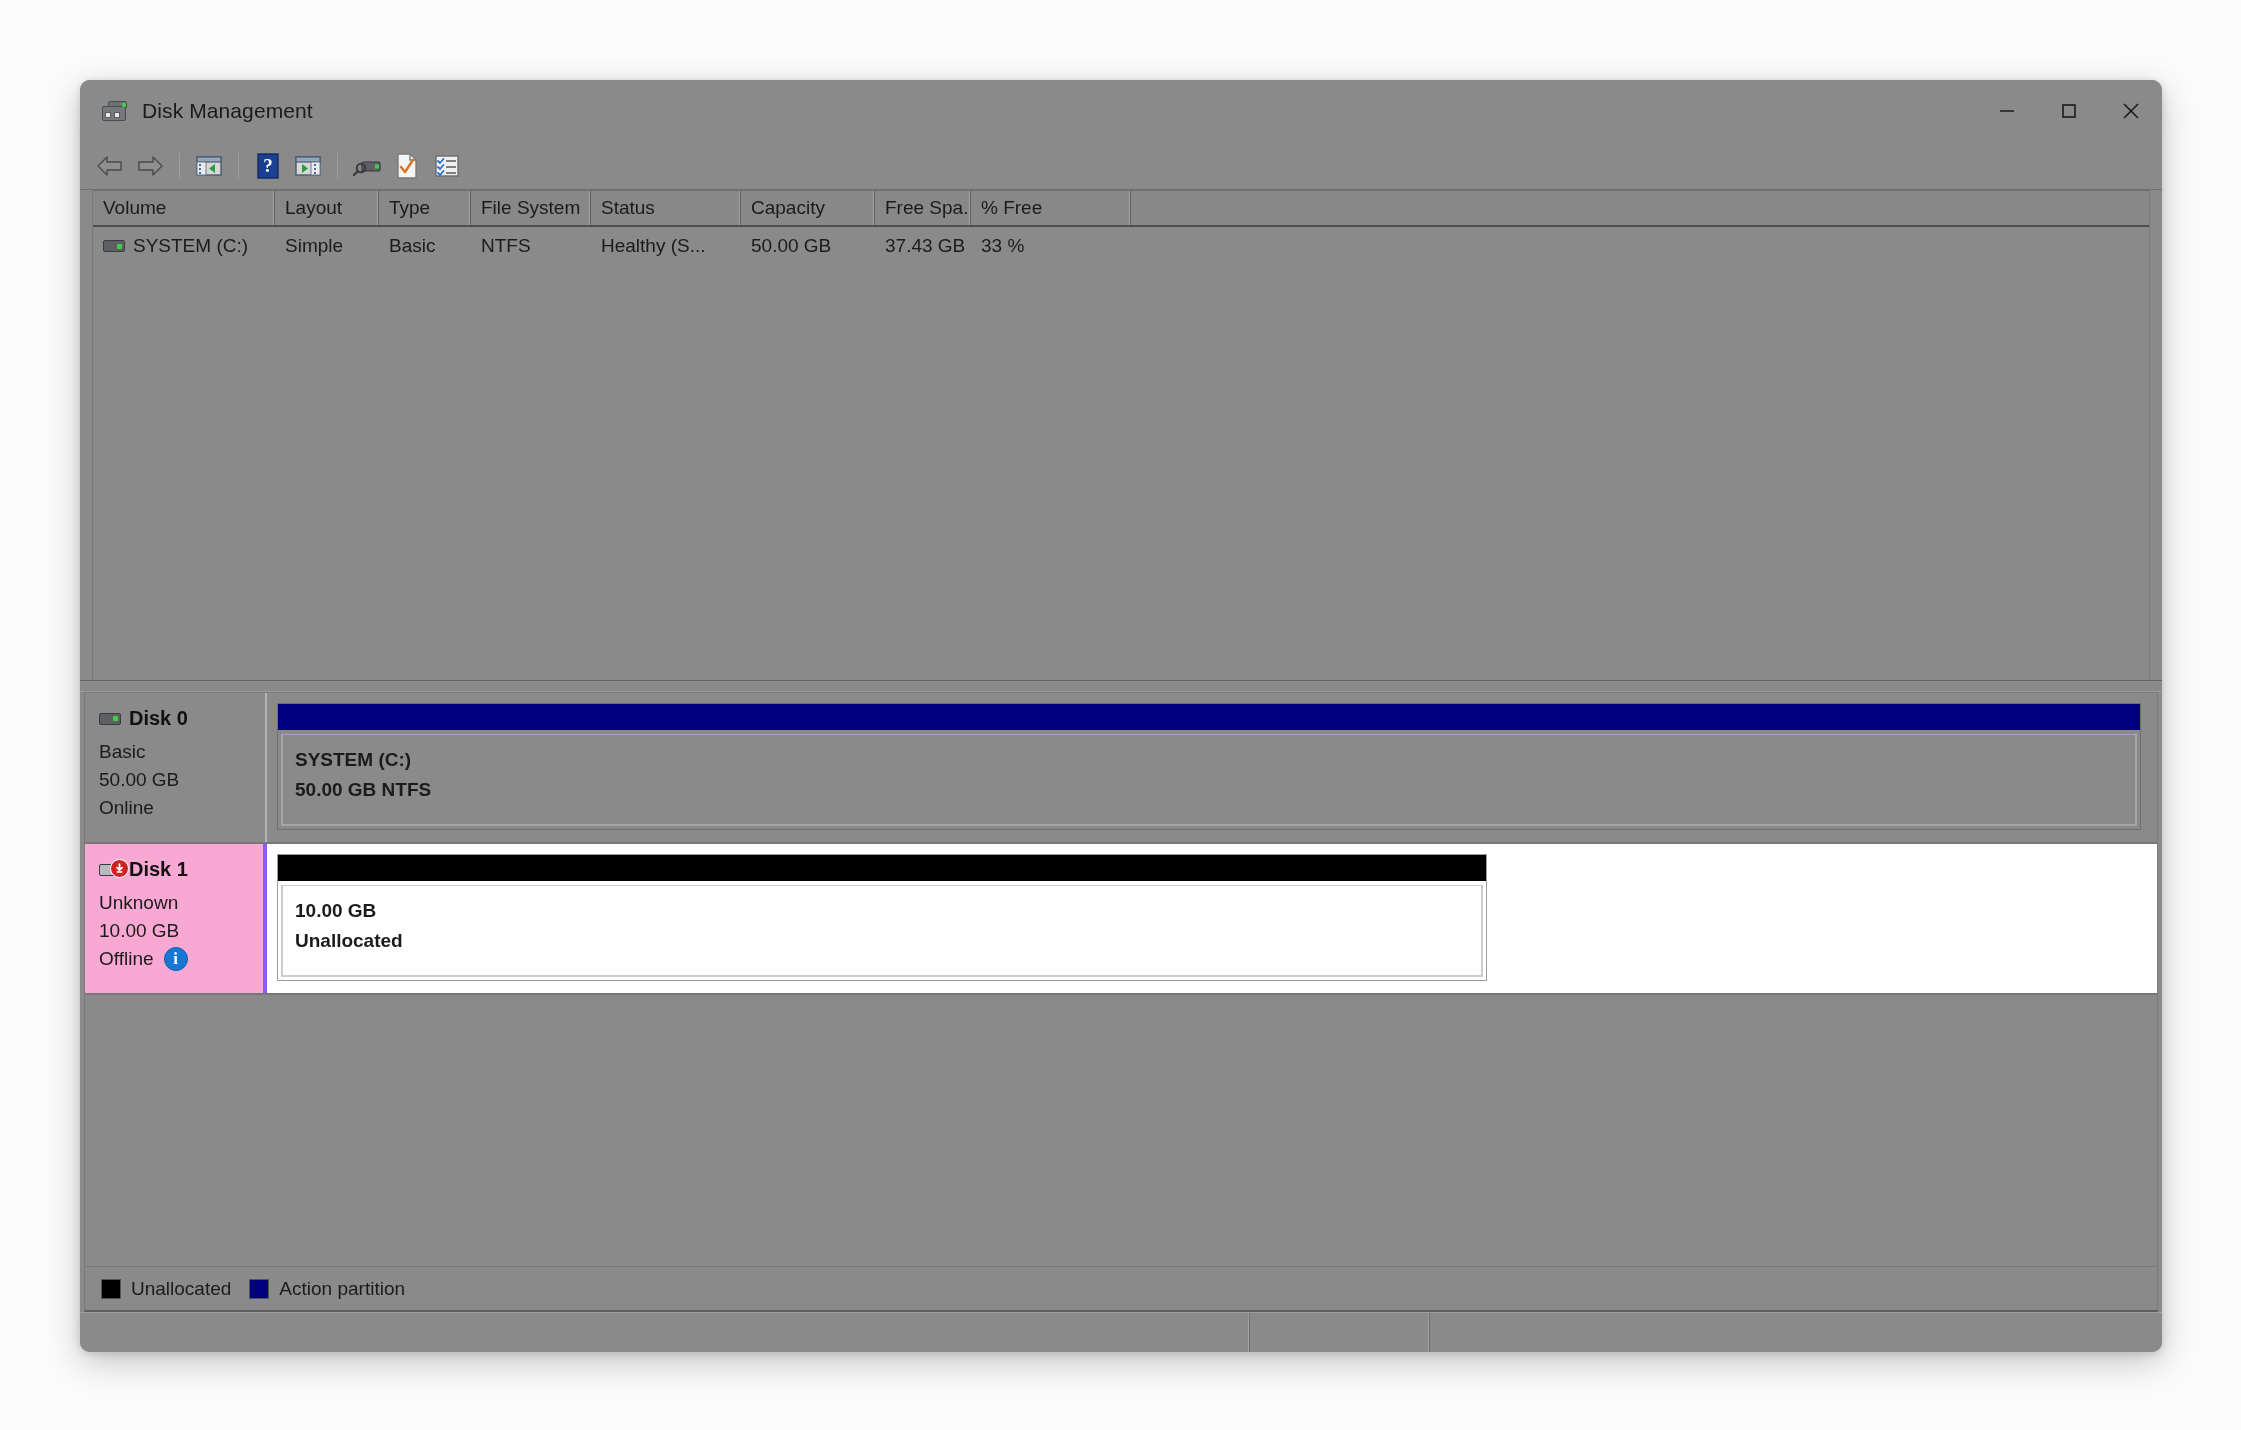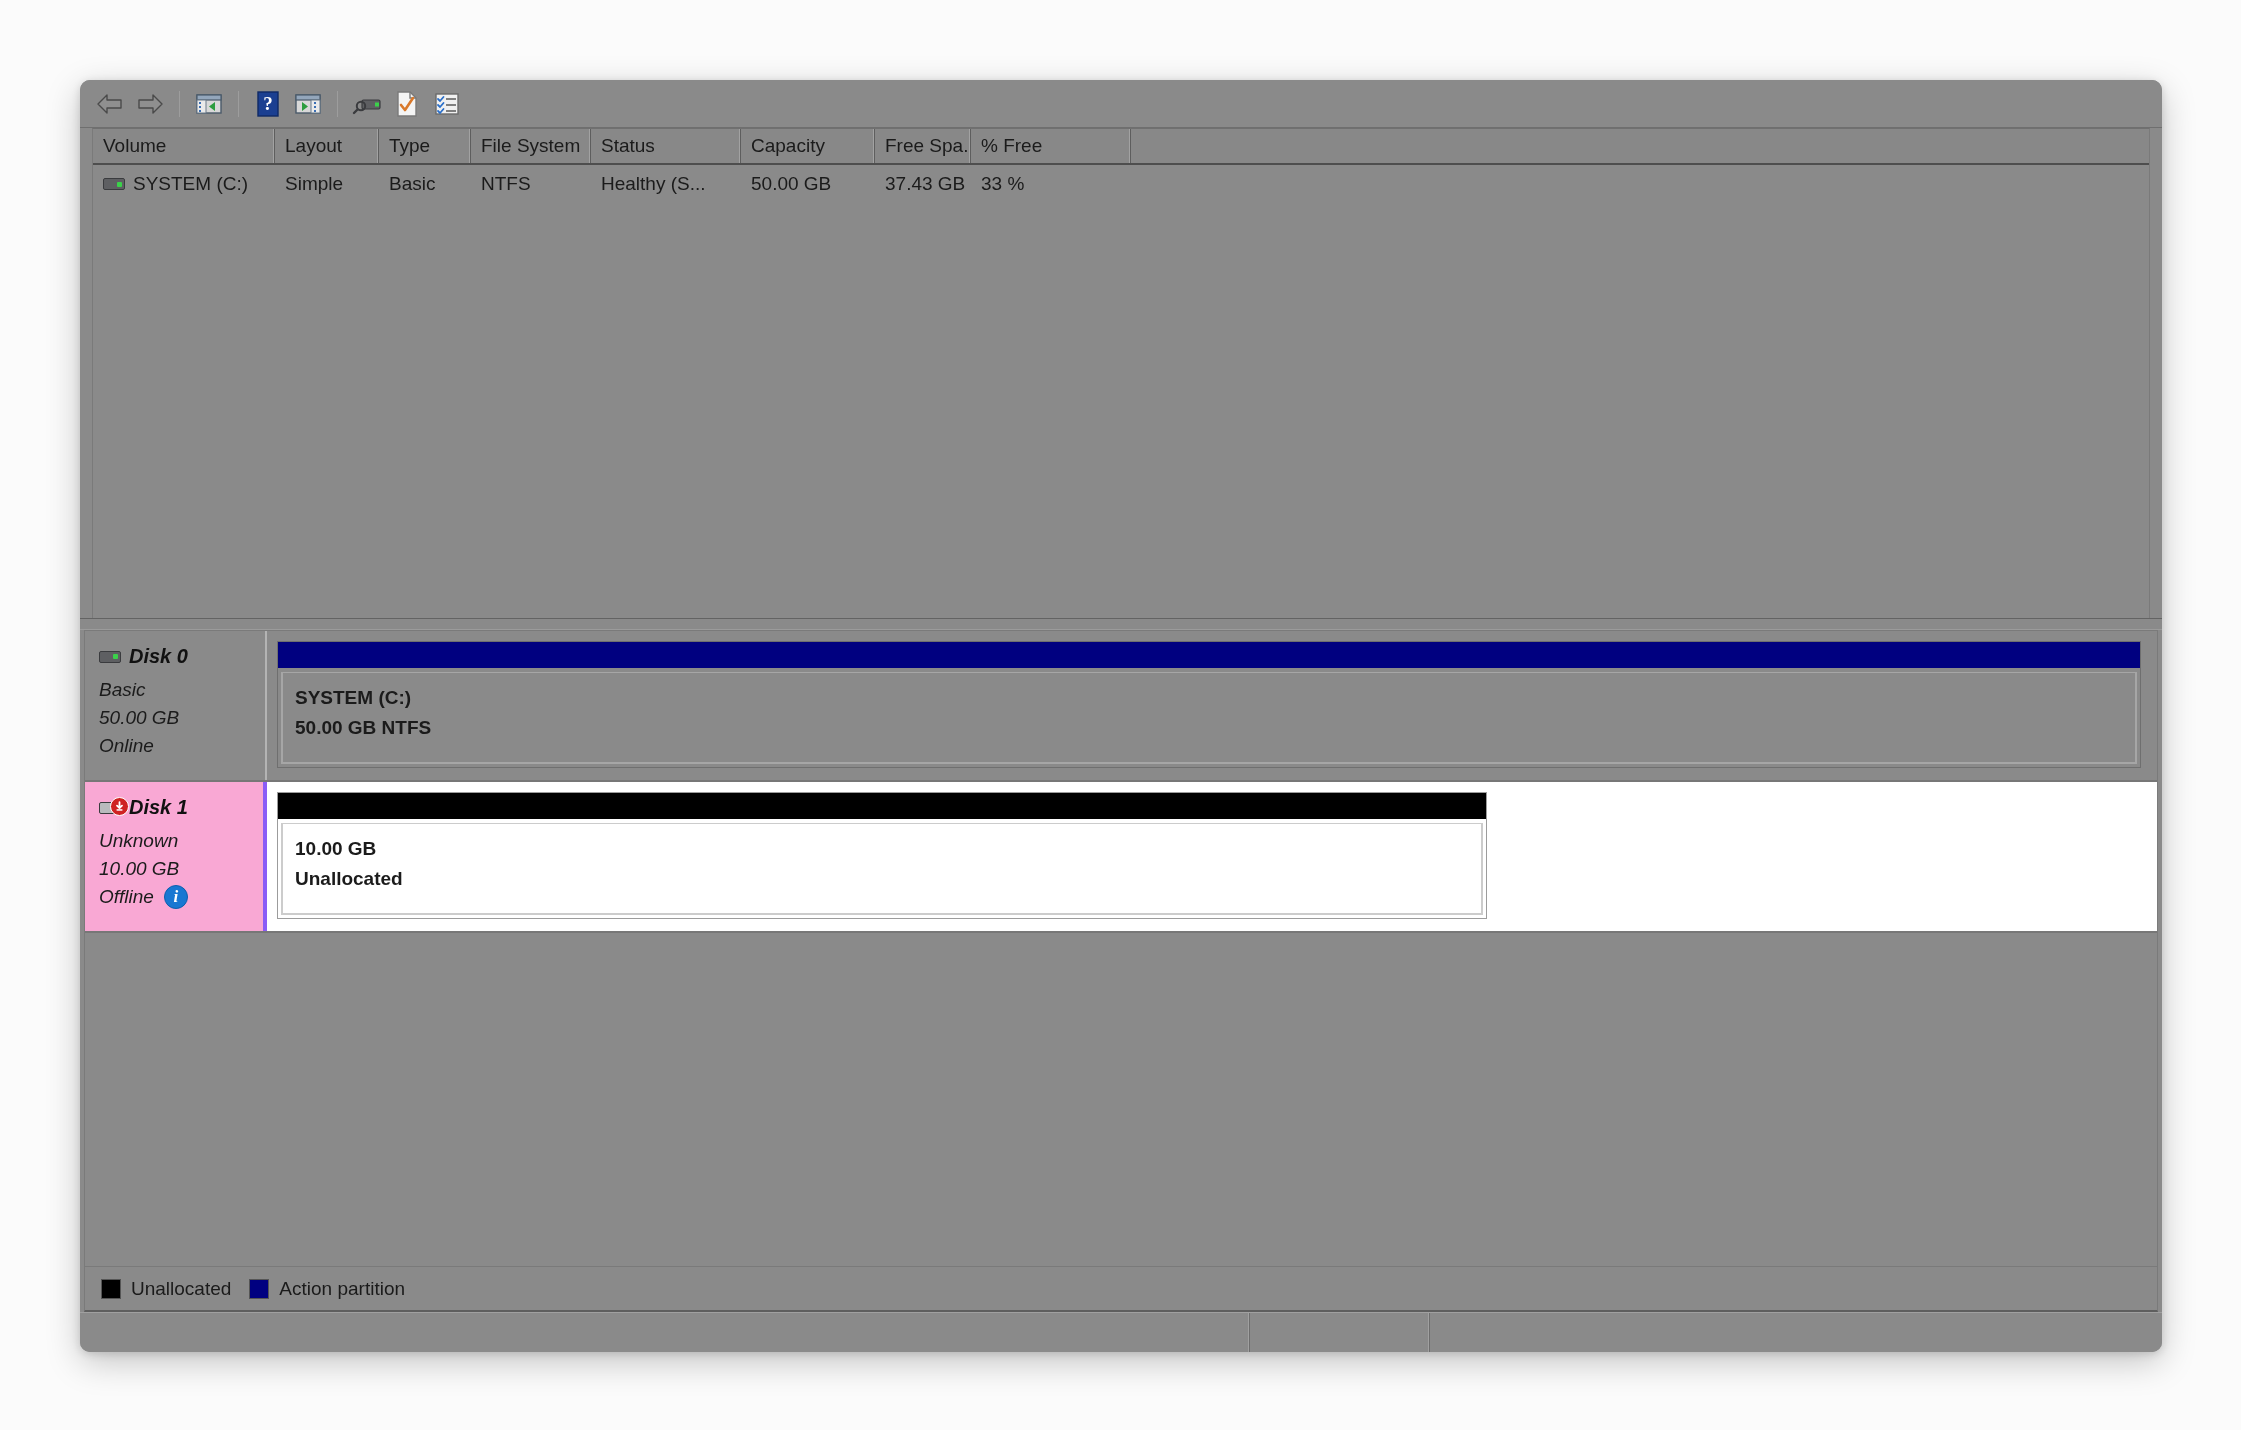--- a/index.html
+++ b/index.html
@@ -197,21 +197,20 @@
     position: relative;
   }
   .disk-row.selected { background: #f0f0f0; }
 
   .disk-info {
     flex: 0 0 182px;
     padding: 14px 0 20px 14px;
     border-right: 2px solid #b4b4b4;
     background: #8a8a8a;
     position: relative;
-    font-style: italic;
   }
   .disk-row.selected .disk-info { background: #f9a8d4; border-right: 4px solid #8b5cf6; }
 
   .disk-title {
     display: flex; align-items: center;
     font-size: 20px; font-weight: bold; color: #111;
     margin-bottom: 8px;
   }
   .disk-title .d-ico {
     width: 22px; height: 12px;
@@ -295,20 +294,49 @@
   .status-seg { height: 100%; border-right: 1px solid #6d6d6d; box-shadow: inset -2px 0 0 -1px #a0a0a0; }
   .status-seg.s1 { flex: 0 0 1170px; }
   .status-seg.s2 { flex: 0 0 180px; }
   .status-seg.s3 { flex: 1 1 auto; border-right: none; box-shadow: none; }
 </style>
 </head>
 <body>
 
 <div id="window">
 
+  <div id="titlebar">
+    <div id="app-icon">
+      <div class="ico-top"></div>
+      <div class="ico-body"></div>
+      <div class="ico-slot ico-s1"></div>
+      <div class="ico-slot ico-s2"></div>
+      <div class="ico-led"></div>
+    </div>
+    <div id="title-text">Disk Management</div>
+
+    <div id="win-controls">
+      <div class="win-btn">
+        <svg width="22" height="22" viewBox="0 0 22 22">
+            <line x1="4" y1="11" x2="18" y2="11" stroke="#1b1b1b" stroke-width="1.6"></line>
+          </svg>
+      </div>
+      <div class="win-btn">
+        <svg width="22" height="22" viewBox="0 0 22 22">
+            <rect x="5" y="5" width="12" height="12" fill="none" stroke="#1b1b1b" stroke-width="1.6"></rect>
+          </svg>
+      </div>
+      <div class="win-btn">
+        <svg width="24" height="24" viewBox="0 0 24 24">
+            <line x1="5" y1="5" x2="19" y2="19" stroke="#1b1b1b" stroke-width="1.6"></line>
+            <line x1="19" y1="5" x2="5" y2="19" stroke="#1b1b1b" stroke-width="1.6"></line>
+          </svg>
+      </div>
+    </div>
+  </div>
 
 
   <div id="toolbar">
     <div class="tb-btn">
       <svg width="30" height="24" viewBox="0 0 30 24">
         <path d="M12 3 L3 12 L12 21 L12 16 L26 16 L26 8 L12 8 Z" fill="#8f8f8f" stroke="#4a4a4a" stroke-width="1.4" stroke-linejoin="round"></path>
       </svg>
     </div>
     <div class="tb-btn">
       <svg width="30" height="24" viewBox="0 0 30 24">

